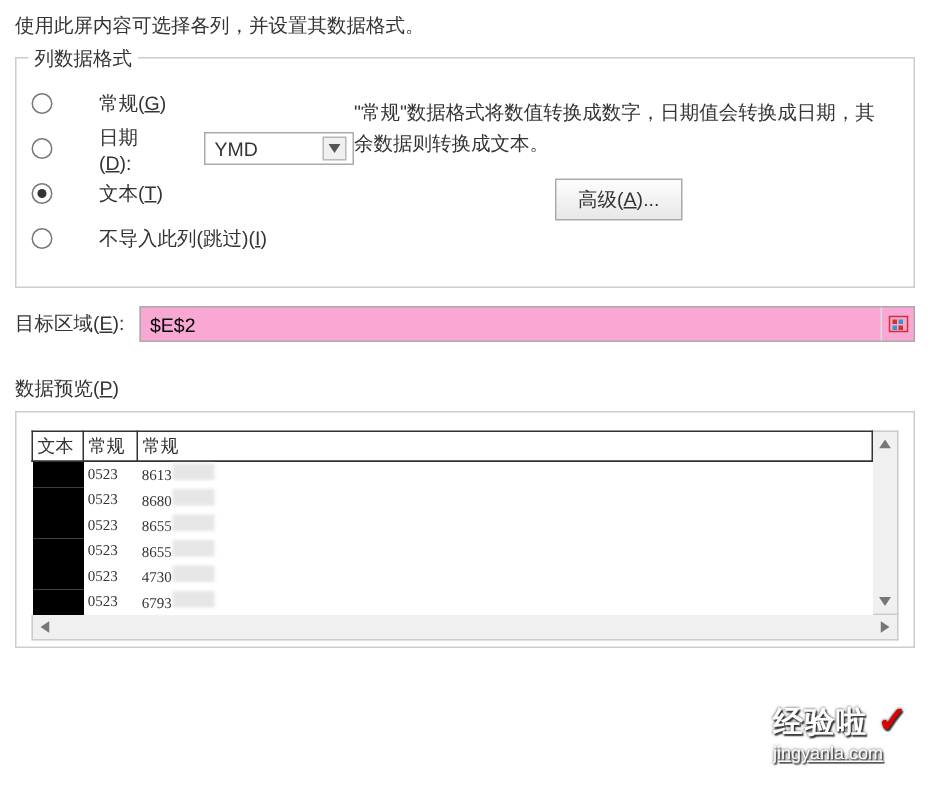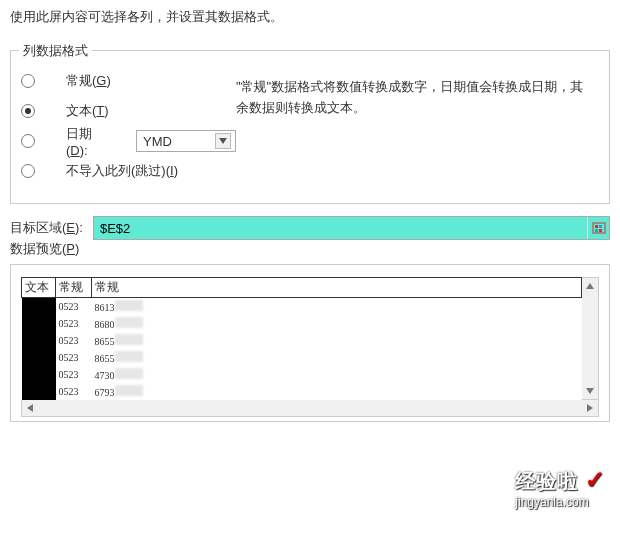--- a/index.html
+++ b/index.html
@@ -7,21 +7,21 @@
     font-family: "Microsoft YaHei", "SimSun", sans-serif;
     font-size: 13px;
     color: #333;
     background: #fff;
     width: 620px;
     height: 535px;
     padding: 8px 10px;
     position: relative;
   }
   .instruction {
-    margin-bottom: 24px;
+    margin-bottom: 12px;
     font-size: 13px;
   }
   .fieldset {
     border: 1px solid #ccc;
     padding: 12px 10px 14px 10px;
     margin-bottom: 12px;
     position: relative;
   }
   .fieldset-legend {
     position: absolute;
@@ -106,29 +106,30 @@
     border: 1px solid #aaa;
     background: linear-gradient(#fdfdfd,#e8e8e8);
     padding: 4px 14px;
     font-size: 13px;
     cursor: pointer;
   }
   .btn-row { text-align: center; }
   .target-row {
     display: flex;
     align-items: center;
+    margin-bottom: 22px;
   }
   .target-label { margin-right: 10px; white-space: nowrap; }
   .target-input-wrap {
     flex: 1;
     display: flex;
     align-items: center;
     border: 1px solid #aaa;
     height: 24px;
-    background: #5eead4;
+    background: #f9a8d4;
   }
   .target-input {
     flex: 1;
     border: none;
     height: 100%;
     padding: 0 6px;
     font-size: 13px;
     outline: none;
     background: transparent;
   }
@@ -225,20 +226,21 @@
     font-weight: bold;
     color: #fff;
     text-shadow: 0 0 2px #333, 1px 1px 1px #333;
     letter-spacing: 1px;
   }
   .watermark .wm1 .check { color: #d00; font-size: 24px; }
   .watermark .wm2 {
     font-size: 12px;
     color: #fff;
     text-shadow: 0 0 2px #333, 1px 1px 1px #333;
+    text-decoration: underline;
   }
   .blur {
     color: #d8d8d8;
     background: #e6e6e6;
     filter: blur(1px);
     display: inline-block;
     width: 28px;
     height: 11px;
   }
 </style>
@@ -247,46 +249,49 @@
 
 <div class="instruction">使用此屏内容可选择各列，并设置其数据格式。</div>
 
 <div class="fieldset">
   <div class="fieldset-legend">列数据格式</div>
   <div class="format-row">
     <div class="format-left">
       <div class="radio-row">
         <span class="radio"></span>
         <span class="radio-label"><span>常规</span>(<u>G</u>)</span>
-      </div>
-      <div class="radio-row">
-        <span class="radio checked"></span>
-        <span class="radio-label"><span>文本</span>(<u>T</u>)</span>
       </div>
       <div class="radio-row">
         <span class="radio"></span>
         <span class="radio-label"><span>日期</span>(<u>D</u>):</span>
         <span class="select-wrap">
           <span class="select">
             <span>YMD</span>
             <span class="select-arrow">
               <svg width="8" height="6">
                   <polygon points="0,0 8,0 4,6" fill="#555"></polygon>
                 </svg>
             </span>
           </span>
         </span>
       </div>
       <div class="radio-row">
+        <span class="radio checked"></span>
+        <span class="radio-label"><span>文本</span>(<u>T</u>)</span>
+      </div>
+      <div class="radio-row">
         <span class="radio"></span>
         <span class="radio-label"><span>不导入此列(跳过)</span>(<u>I</u>)</span>
       </div>
     </div>
     <div class="format-right">
       <div class="desc">"常规"数据格式将数值转换成数字，日期值会转换成日期，其余数据则转换成文本。</div>
+      <div class="btn-row">
+        <span class="btn"><span>高级</span>(<u>A</u>)<span>...</span></span>
+      </div>
     </div>
   </div>
 </div>
 
 <div class="target-row">
   <span class="target-label"><span>目标区域</span>(<u>E</u>):</span>
   <span class="target-input-wrap">
     <input class="target-input" type="text" value="$E$2" style="">
     <span class="ref-btn">
       <svg width="14" height="14">

